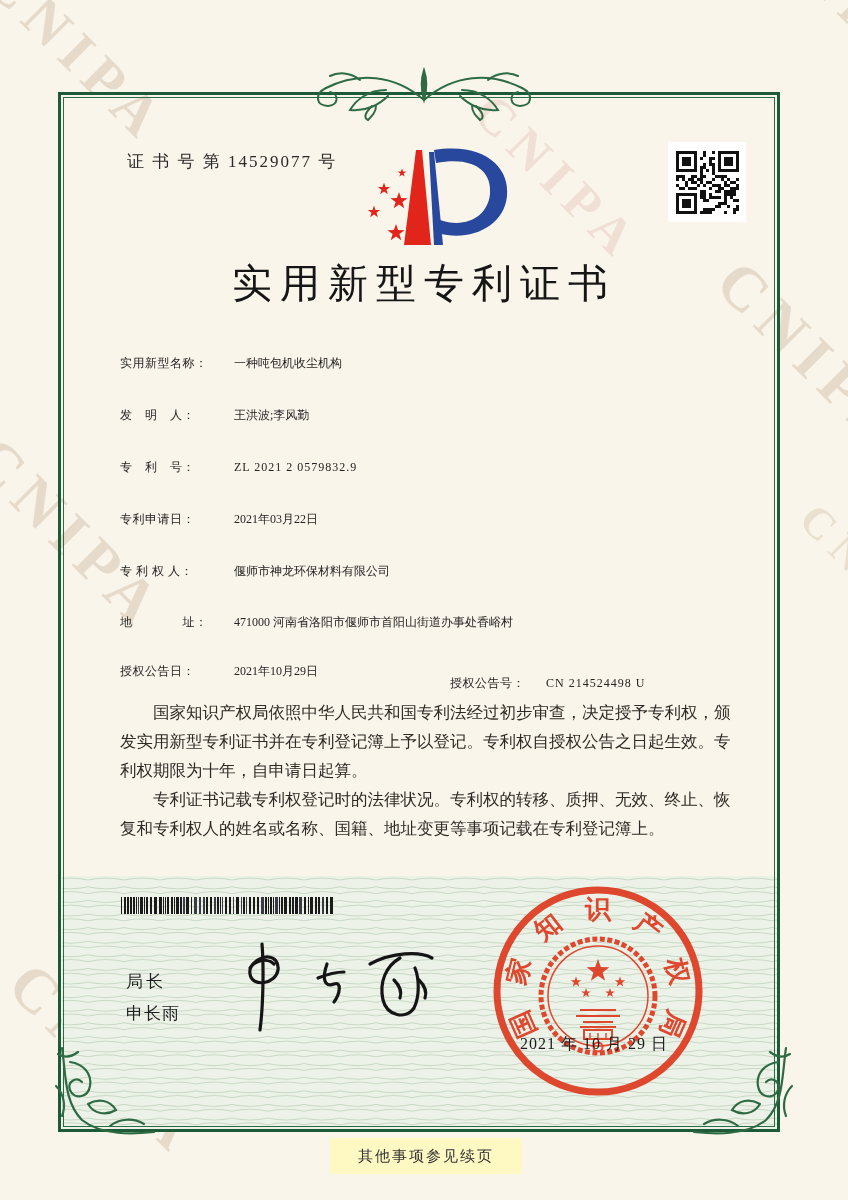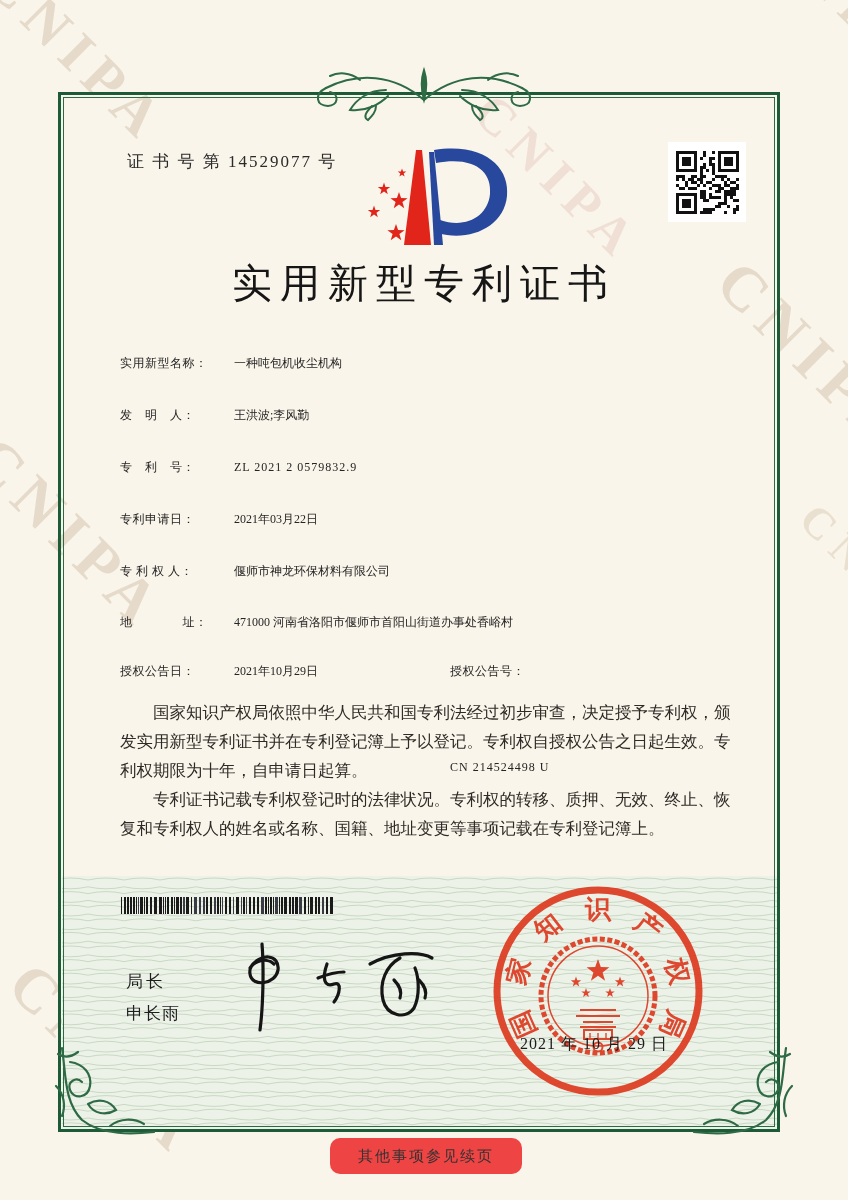--- a/index.html
+++ b/index.html
@@ -33,43 +33,43 @@
   .qr-box{position:absolute;left:668px;top:142px;width:78px;height:80px;background:#ffffff;
           display:flex;align-items:center;justify-content:center;}
   .logo{position:absolute;left:330px;top:140px;}
   .title{position:absolute;left:0;top:256px;width:100%;text-align:center;
          font-size:40px;font-weight:normal;letter-spacing:8px;color:#161616;}
   
   .field-row{position:absolute;left:120px;width:616px;display:flex;font-size:12px;color:#242424;line-height:22px;justify-content:center;}
   .flabel{flex:0 0 114px;letter-spacing:0.5px;}
   .fvalue{flex:1;}
   .num-val{letter-spacing:1px;}
-  .grant-group{position:absolute;left:330px;top:0;display:flex;width:286px;flex-direction:column;}
+  .grant-group{position:absolute;left:330px;top:12px;display:flex;width:286px;}
   .grant-group .flabel{flex:0 0 96px;}
   
   .body-text{position:absolute;left:120px;top:698px;width:612px;
              font-size:16.5px;line-height:29px;color:#2e2a26;}
   .body-text p{margin:0;text-indent:2em;}
   
   .band{position:absolute;left:62px;top:876px;width:716px;height:254px;background:#edf2e9;overflow:hidden;}
   
   .barcode{position:absolute;left:121px;top:897px;}
   
   .signer-title{position:absolute;left:126px;top:970px;font-size:17px;color:#1e1e1e;letter-spacing:3px;}
   .signer-name{position:absolute;left:126px;top:1002px;font-size:17px;color:#1e1e1e;letter-spacing:1px;}
   .signature{position:absolute;left:222px;top:938px;}
   
   .seal{position:absolute;left:483px;top:876px;}
   .seal-date{position:absolute;left:520px;top:1034px;font-size:16px;letter-spacing:1px;color:#1c1c1c;z-index:5;}
   
   .page-footer{position:absolute;left:0;top:1095px;width:100%;text-align:center;
                font-size:15px;letter-spacing:2px;color:#333;}
-  .cont-note{position:absolute;left:330px;top:1138px;width:192px;height:36px;background:#ef4444;
+  .cont-note{position:absolute;left:330px;top:1138px;width:192px;height:36px;background:#fef9c3;
              display:flex;align-items:center;justify-content:center;
-             font-size:15px;letter-spacing:2px;color:#333;border-radius:10px;}
+             font-size:15px;letter-spacing:2px;color:#333;}
 </style>
 </head>
 <body>
 
 <div class="page">
 
   <div class="wm wm1">CNIPA</div>
   <div class="wm wm2">CNIPA</div>
   <div class="wm wm3">CNIPA</div>
   <div class="wm wm4">CNIPA</div>

